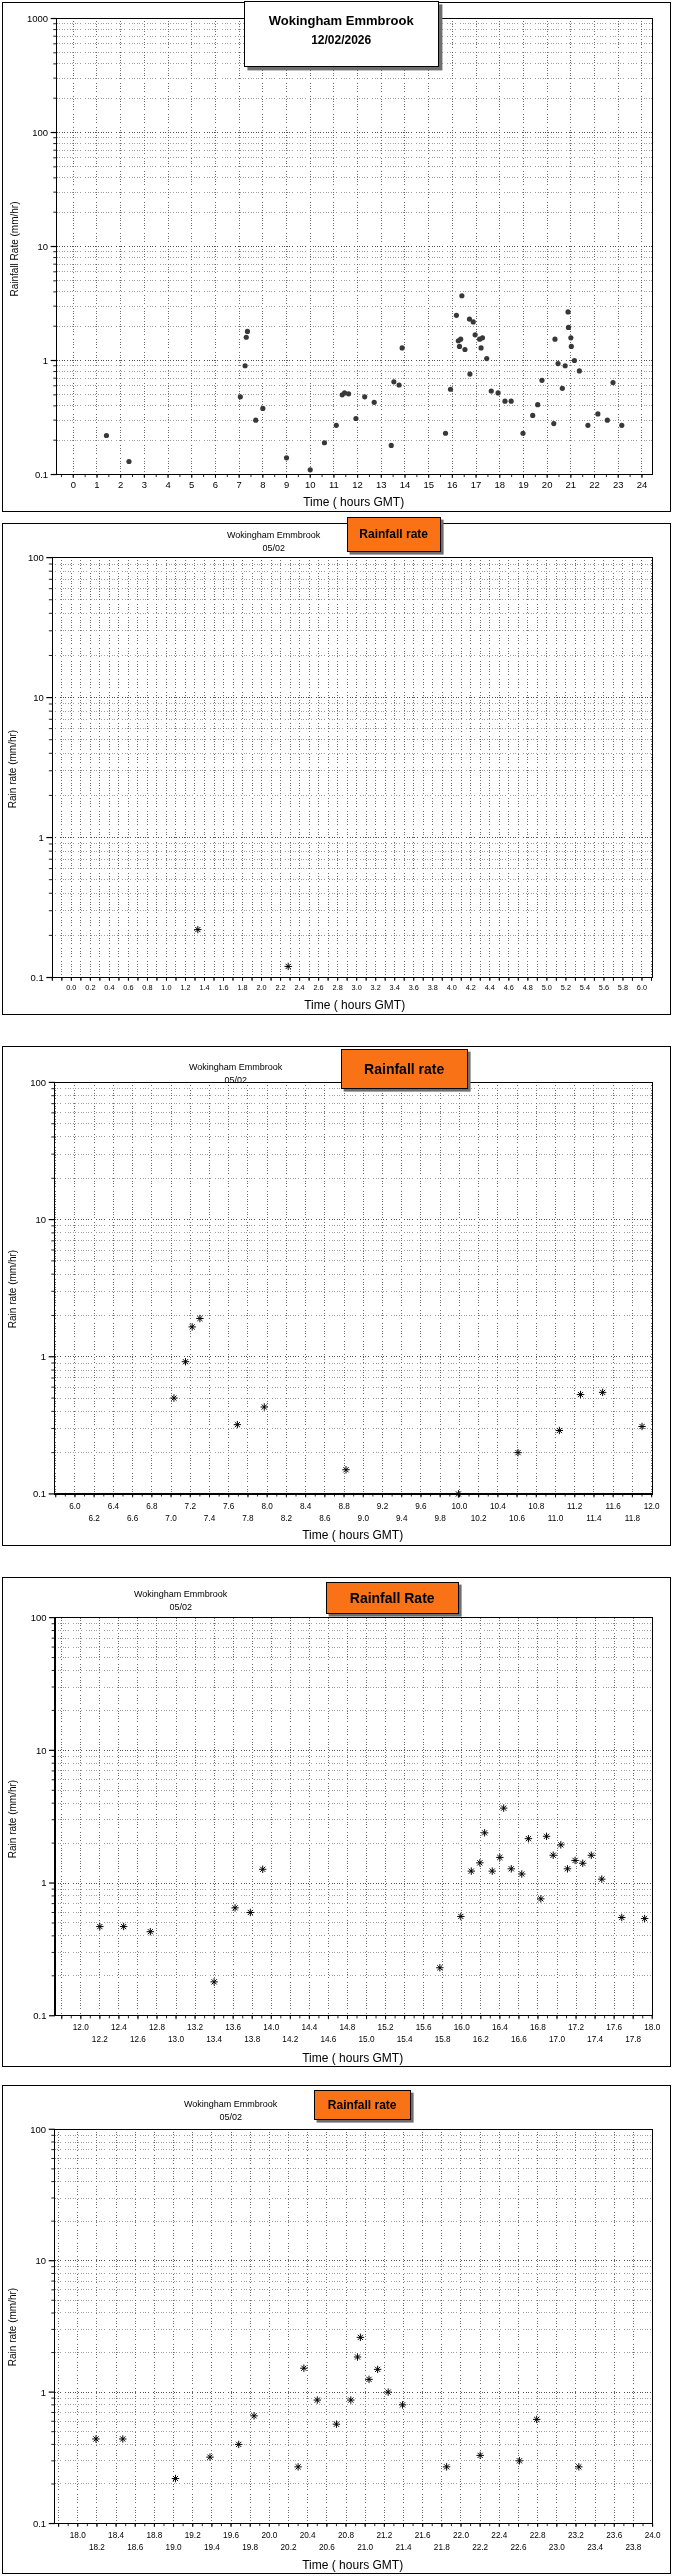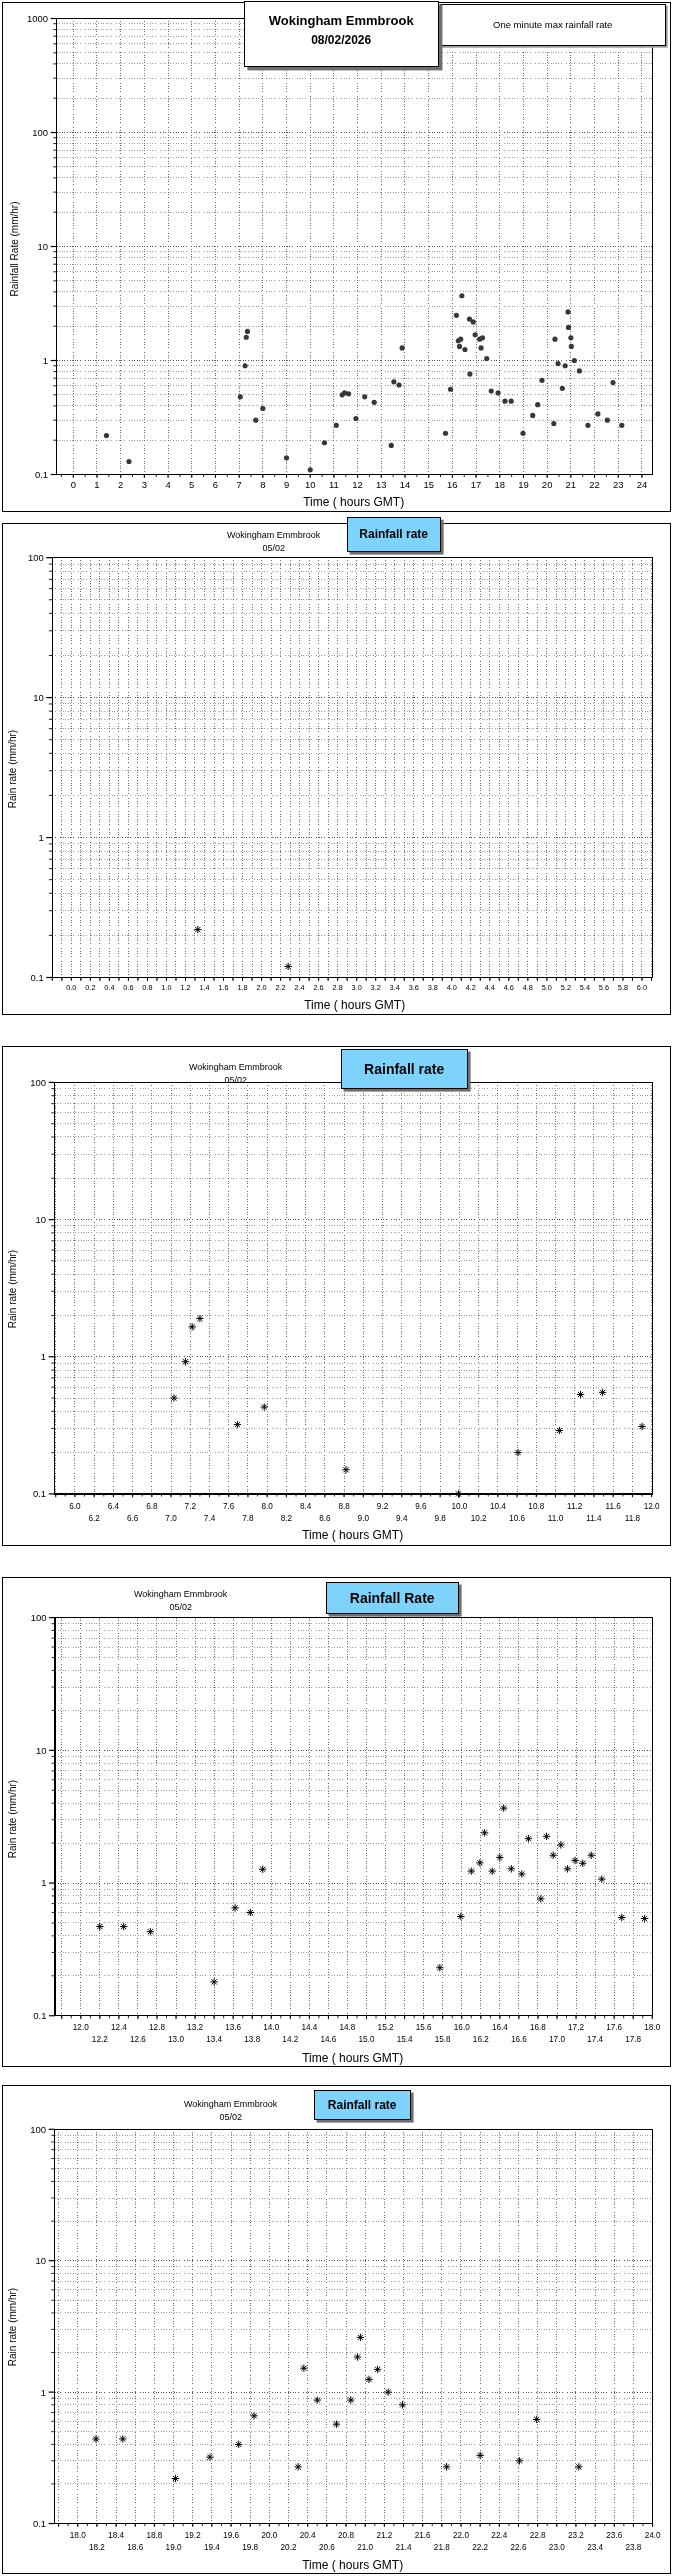--- a/index.html
+++ b/index.html
@@ -13,21 +13,21 @@
   .plot-svg{position:absolute;left:0;top:0;}
   
   .titlebox{position:absolute;left:241px;top:-1.7px;width:193px;height:64px;background:#fff;border:1.7px solid #000;
             box-shadow:3.4px 3.4px 0 #6e6e6e;text-align:center;z-index:3;}
   .titlebox .t1{font-size:13px;font-weight:bold;margin-top:11.2px;}
   .titlebox .t2{font-size:12px;font-weight:bold;margin-top:5.2px;}
   .legendbox{position:absolute;left:437px;top:1.7px;width:224px;height:40px;background:#fff;border:0.9px solid #000;
              box-shadow:1.7px 1.7px 0 #9a9a9a;text-align:center;line-height:40px;font-size:9.5px;z-index:2;}
   
   .hdr{position:absolute;text-align:center;font-size:9px;line-height:13px;z-index:2;}
-  .ratebox{position:absolute;background:#7dd3fc;border:1.7px solid #000;box-shadow:2.6px 2.6px 0 #6e6e6e;
+  .ratebox{position:absolute;background:#f97316;border:1.7px solid #000;box-shadow:2.6px 2.6px 0 #6e6e6e;
            text-align:center;font-weight:bold;z-index:3;}
   #panel-1 .hdr{left:185px;top:5.2px;width:172px;}
   #panel-1 .ratebox{left:344px;top:-7px;width:92px;height:33px;line-height:33px;font-size:12px;}
   #panel-2 .hdr{left:147px;top:14px;width:172px;}
   #panel-2 .ratebox{left:338px;top:1.7px;width:125px;height:38px;line-height:38px;font-size:14px;}
   #panel-3 .hdr{left:92px;top:10.3px;width:172px;}
   #panel-3 .ratebox{left:323px;top:4.3px;width:131px;height:30px;line-height:30px;font-size:14px;}
   #panel-4 .hdr{left:142px;top:12px;width:172px;}
   #panel-4 .ratebox{left:311px;top:4.3px;width:95px;height:28px;line-height:28px;font-size:12px;}
   .ylab{position:absolute;white-space:nowrap;transform:translate(-50%,-50%) rotate(-90deg);font-size:10px;z-index:1;}
@@ -44,24 +44,21 @@
   #panel-4 .xlab{left:350px;top:472px;}
 </style>
 </head>
 <body>
 
 <div>
 
   <section class="panel" id="panel-0">
     <div class="titlebox">
       <div class="t1">Wokingham Emmbrook</div>
-      <div class="t2">08/02/2026</div>
-    </div>
-    <div class="legendbox">
-      <span>One minute max rainfall rate</span>
+      <div class="t2">12/02/2026</div>
     </div>
     <div class="ylab">Rainfall Rate (mm/hr)</div>
     <div class="xlab">Time ( hours GMT)</div>
     <svg class="plot-svg" id="svg-0" width="666" height="506" viewBox="0 0 772 587">
         <g>
           <line x1="62" y1="507.18878307343846" x2="753" y2="507.18878307343846" stroke="#909090" stroke-width="1" stroke-dasharray="1 2" shape-rendering="crispEdges"></line>
           <line x1="62" y1="483.90071406332464" x2="753" y2="483.90071406332464" stroke="#909090" stroke-width="1" stroke-dasharray="1 2" shape-rendering="crispEdges"></line>
           <line x1="62" y1="467.377566146877" x2="753" y2="467.377566146877" stroke="#909090" stroke-width="1" stroke-dasharray="1 2" shape-rendering="crispEdges"></line>
           <line x1="62" y1="454.56121692656154" x2="753" y2="454.56121692656154" stroke="#909090" stroke-width="1" stroke-dasharray="1 2" shape-rendering="crispEdges"></line>
           <line x1="62" y1="444.0894971367631" x2="753" y2="444.0894971367631" stroke="#909090" stroke-width="1" stroke-dasharray="1 2" shape-rendering="crispEdges"></line>

